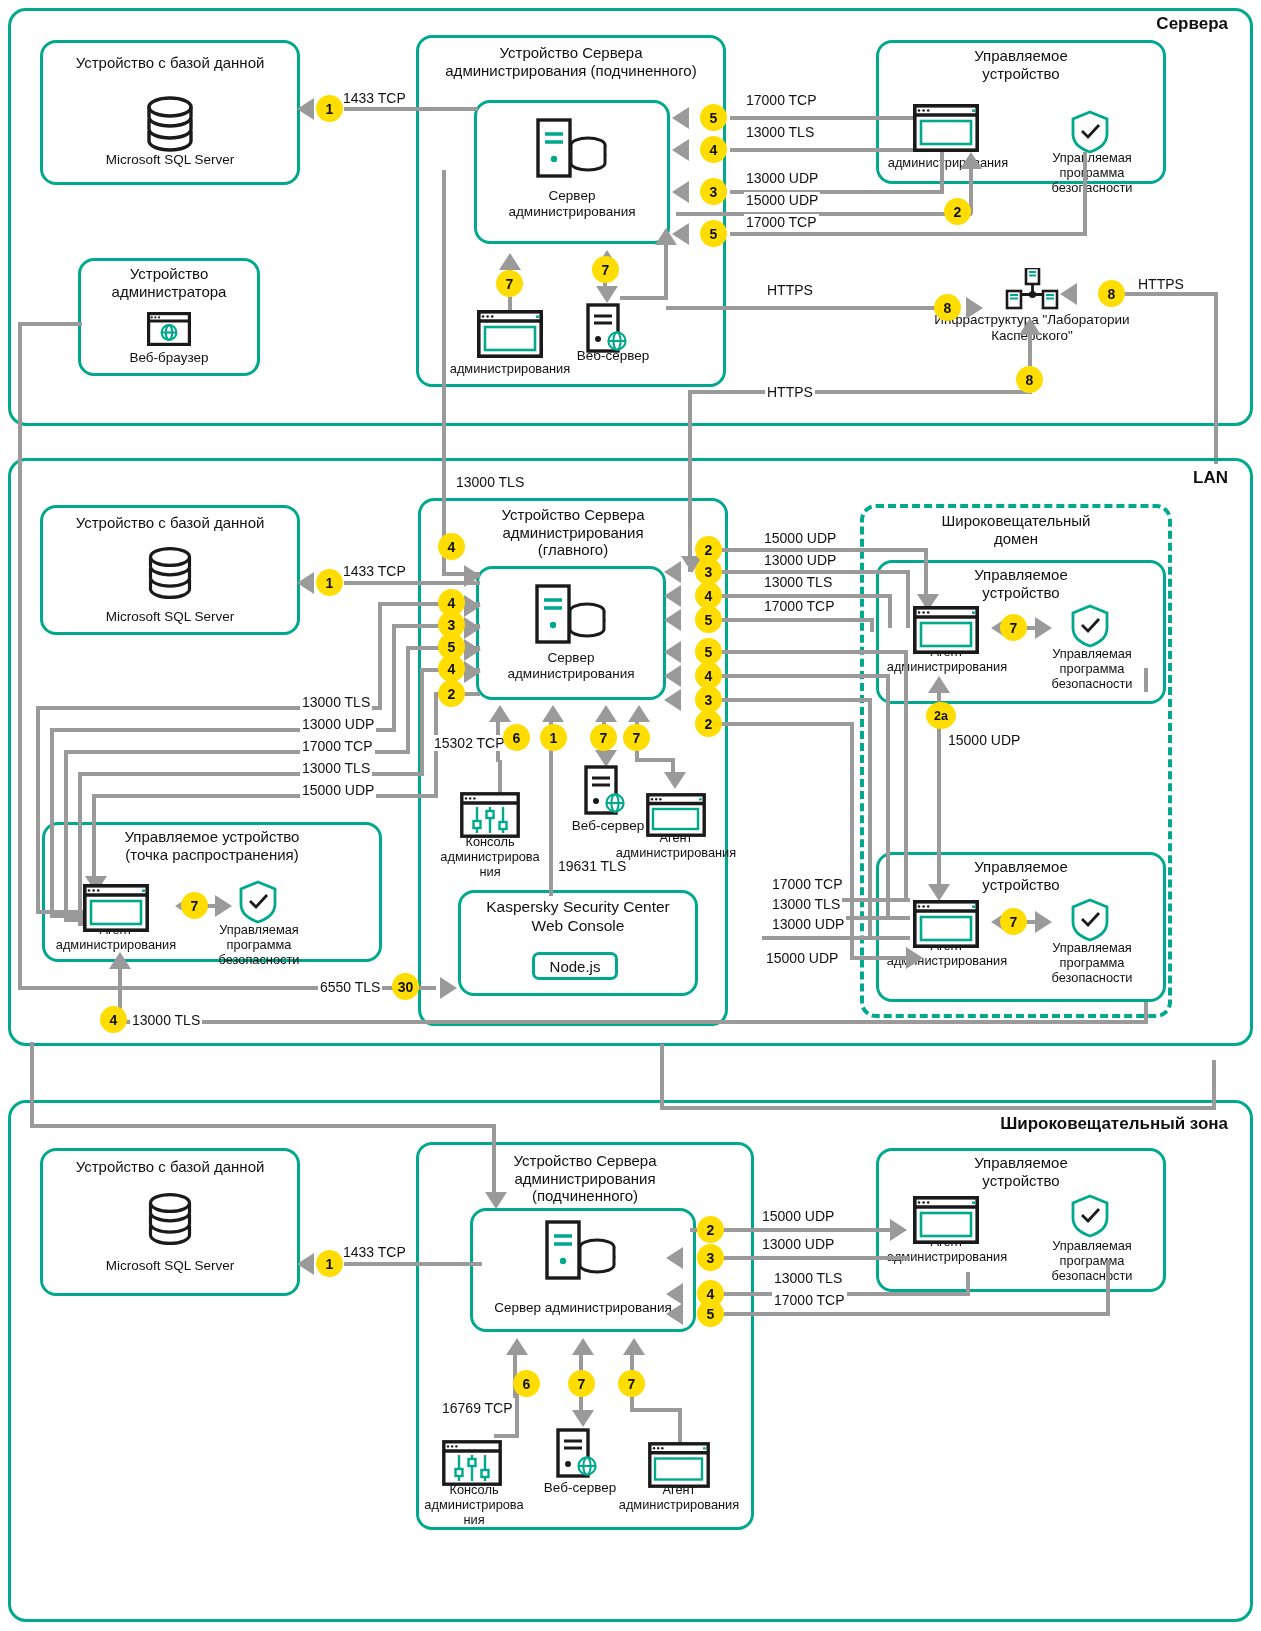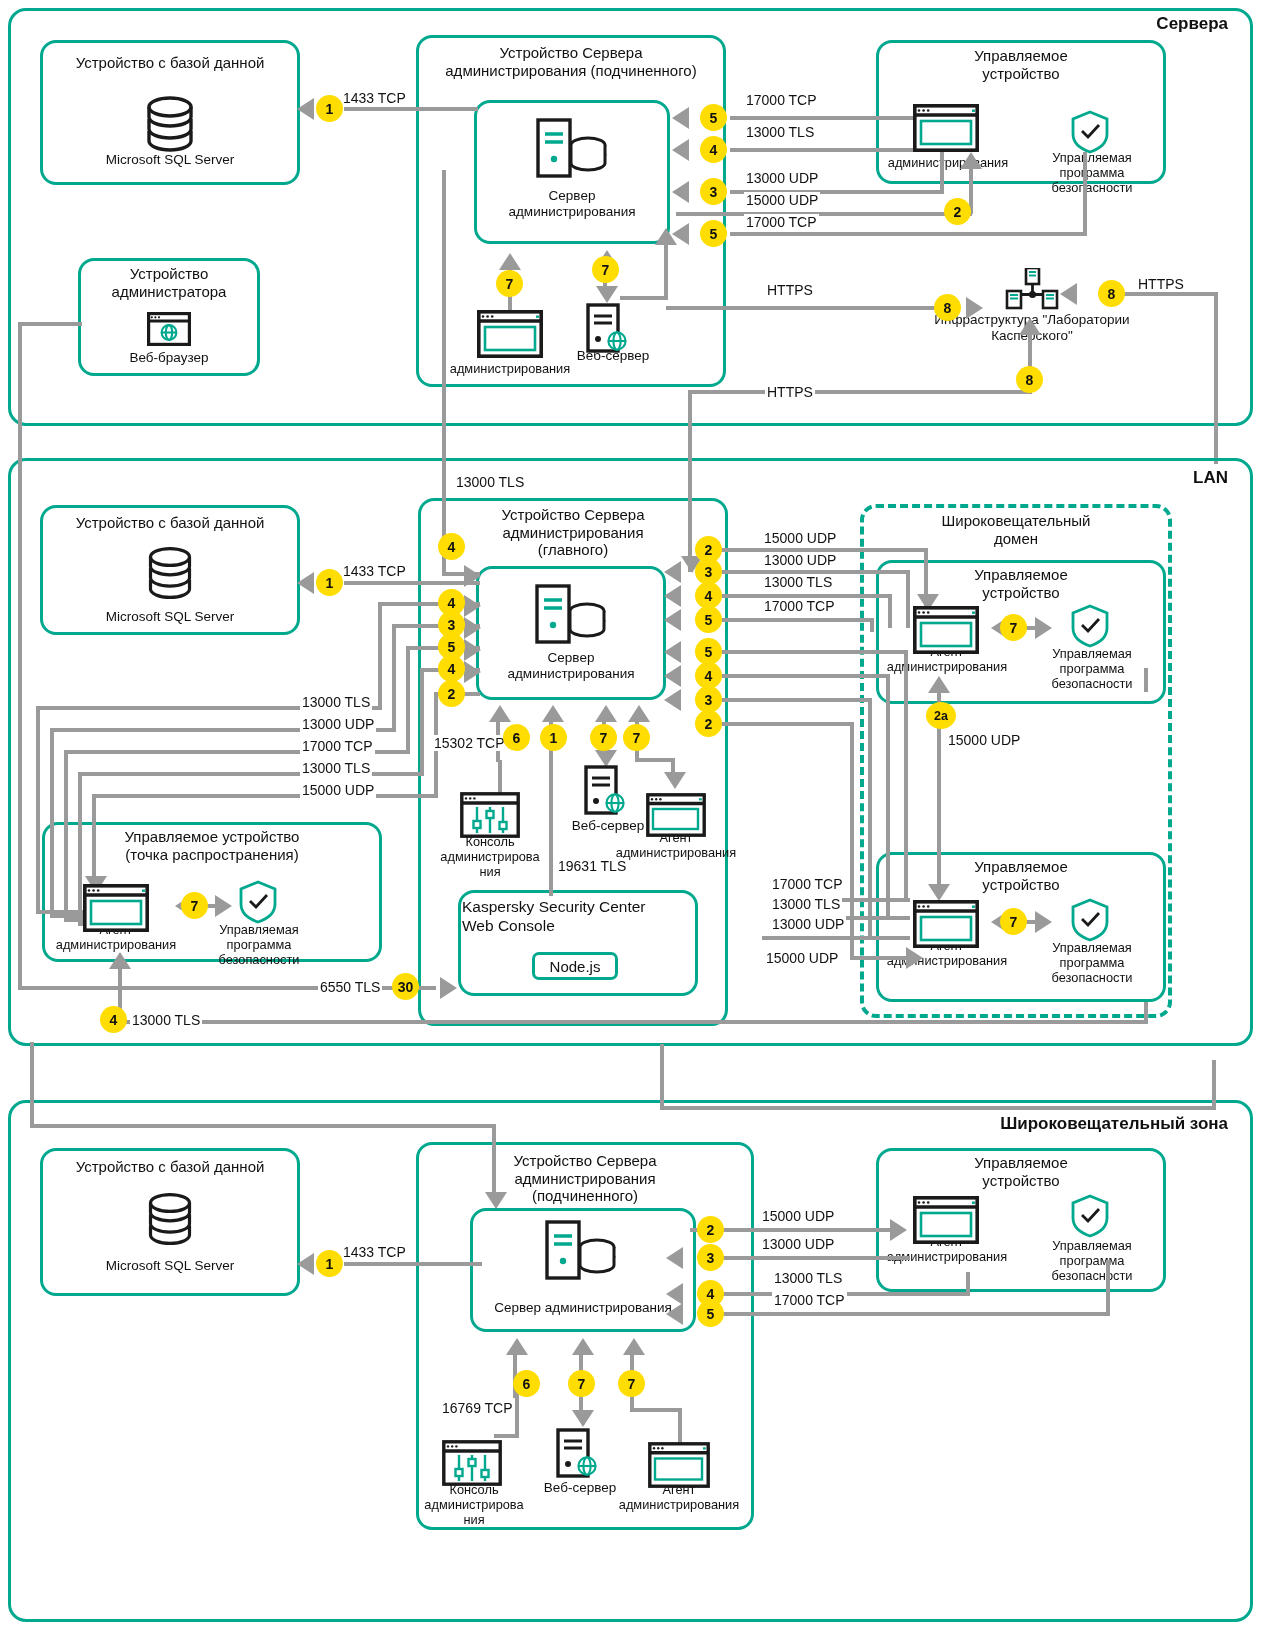--- a/index.html
+++ b/index.html
@@ -35,21 +35,21 @@
   .badge.wide{width:30px;font-size:12.5px;}
 
   
   .plabel{position:absolute;font-size:14px;color:#111;white-space:nowrap;background:#fff;padding:0 2px;z-index:5;}
 
   
   .icon{position:absolute;z-index:4;}
 
   .nodejs{position:absolute;border:3px solid #00a88e;border-radius:7px;box-sizing:border-box;
           display:flex;align-items:center;justify-content:center;font-size:15px;color:#111;background:#fff;}
-  .kscname{position:absolute;font-size:15.5px;line-height:1.2;color:#111;}
+  .kscname{position:absolute;text-align:center;font-size:15.5px;line-height:1.2;color:#111;}
 </style>
 </head>
 <body>
 
 <div id="canvas">
 
   <div class="zone" style="left:8px;top:8px;width:1245px;height:418px;"></div>
   <div class="zone-title" style="left:1068px;top:14px;width:160px;text-align:right;">Сервера</div>
 
   <div class="box" style="left:40px;top:40px;width:260px;height:145px;"></div>

